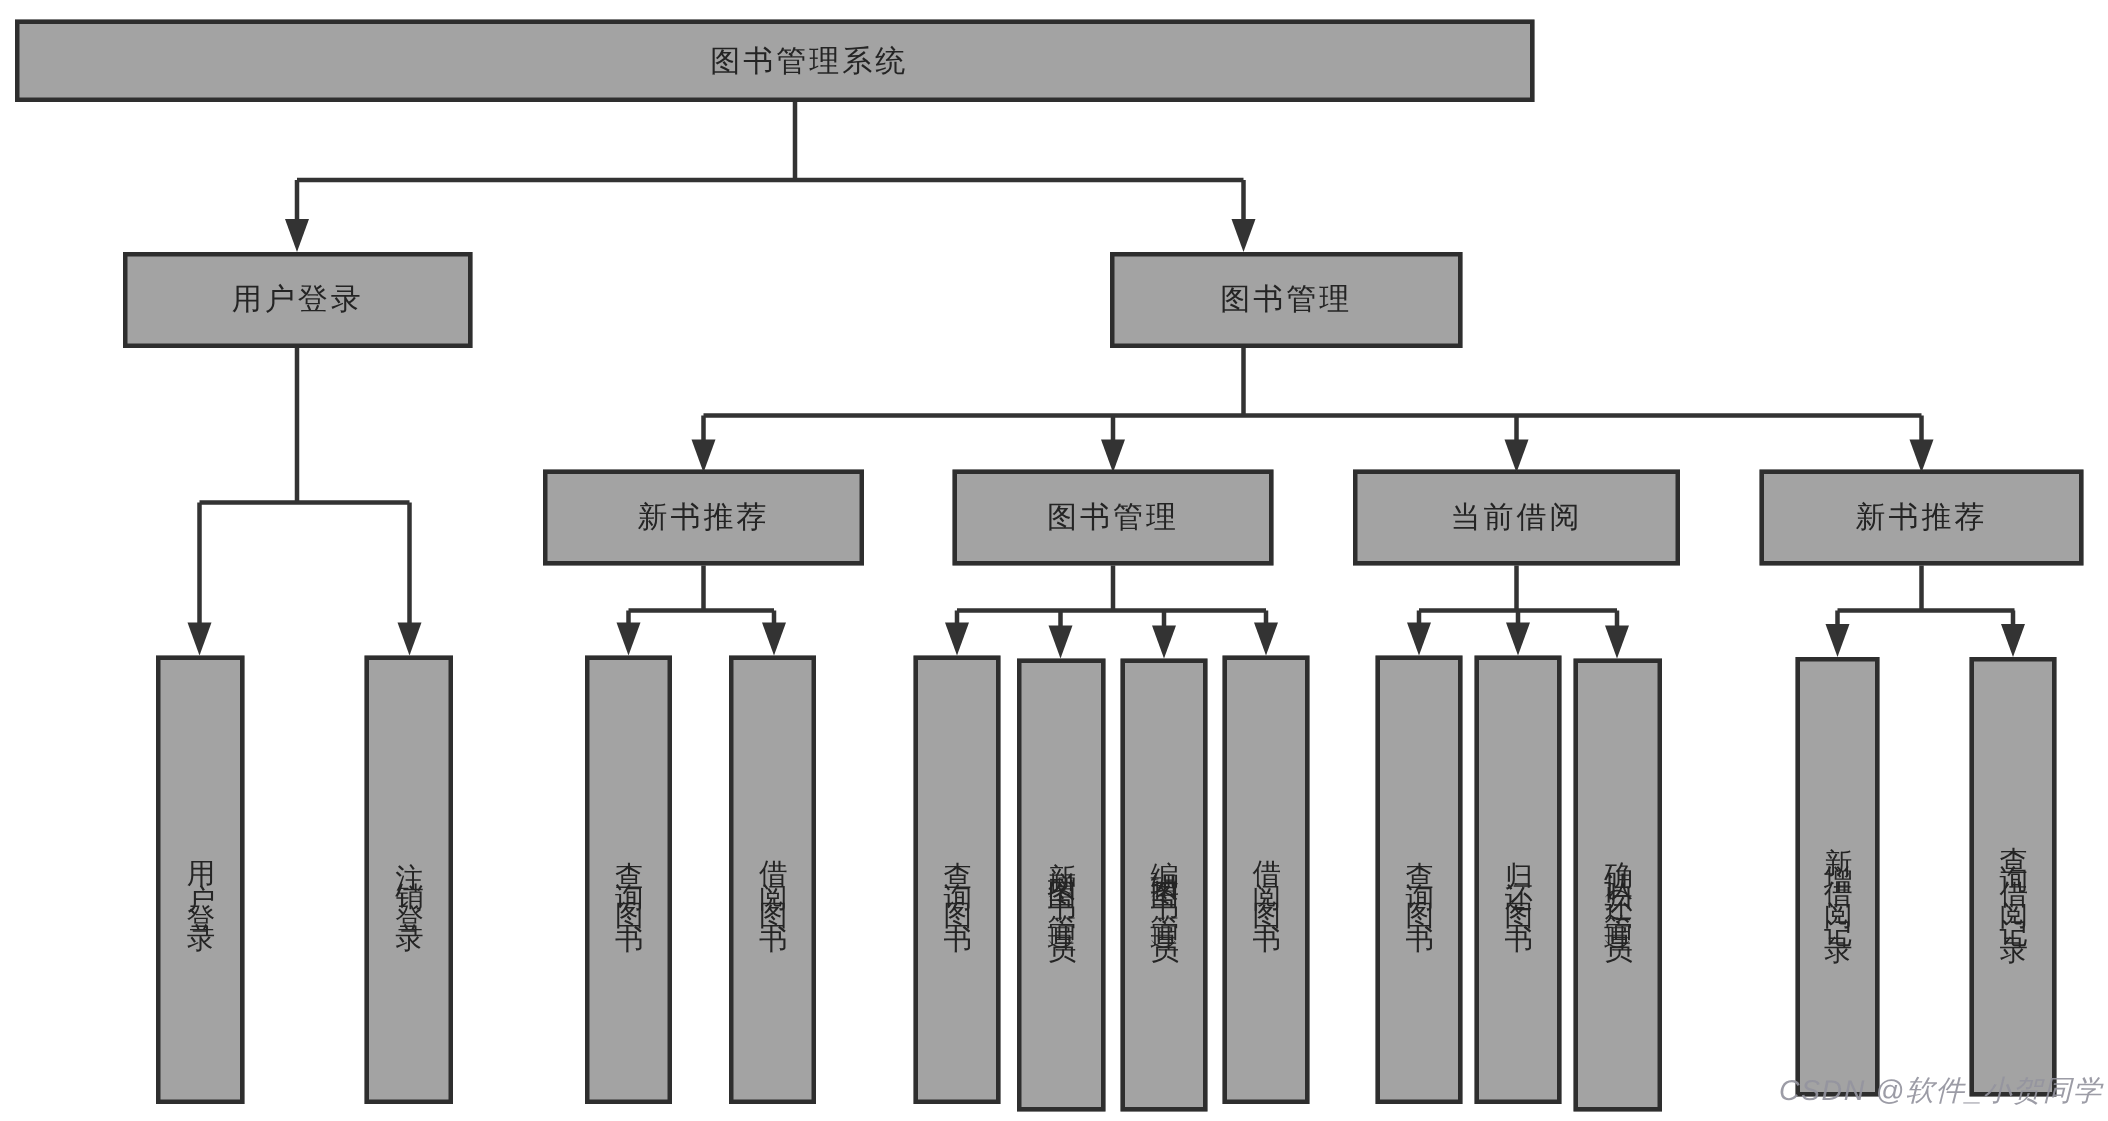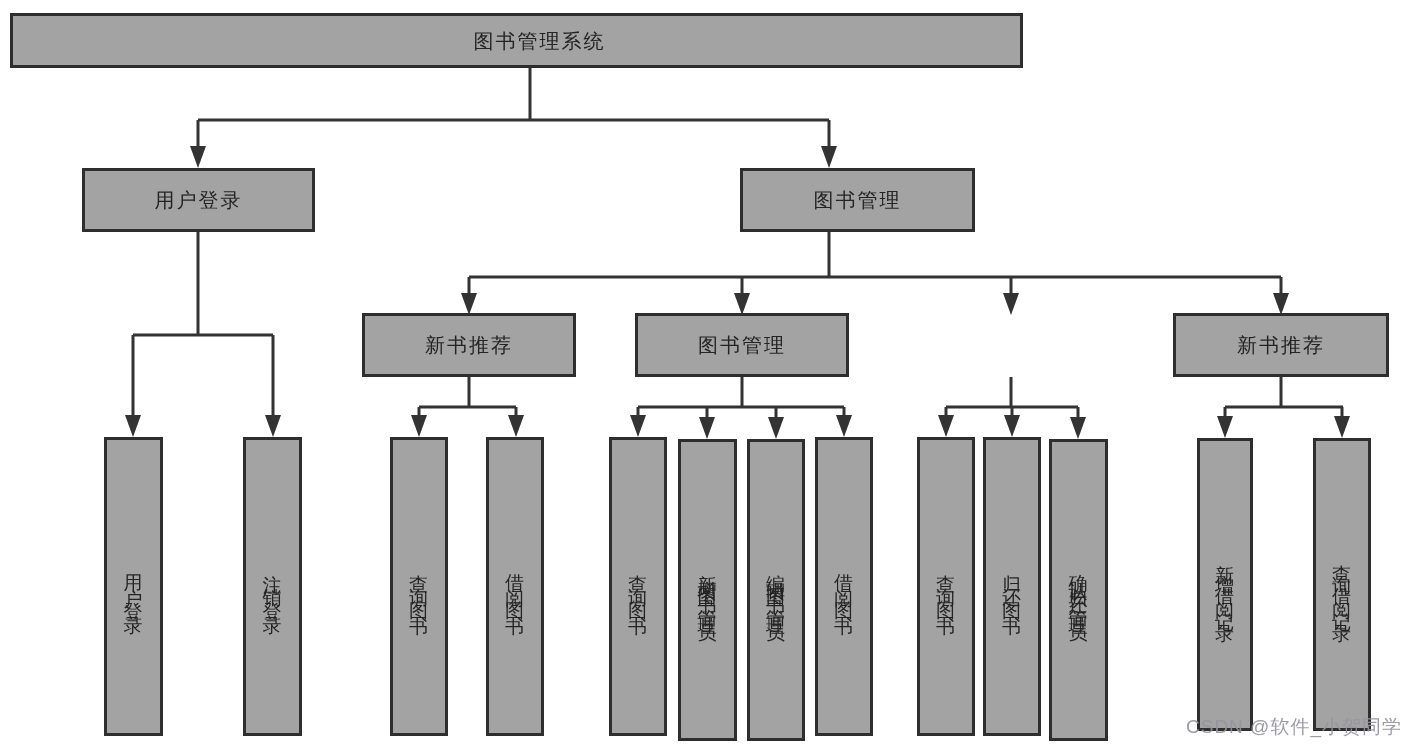--- a/index.html
+++ b/index.html
@@ -31,34 +31,36 @@
   svg.wires { position:absolute; left:0; top:0; pointer-events:none; }
 
   .watermark {
     position:absolute;
     left:1186px;
     top:714px;
     font-size:19px;
     color:rgba(148,148,158,0.92);
     white-space:nowrap;
     letter-spacing:1px;
+    font-style:italic;
   }
 </style>
 </head>
 <body>
 
 <div class="canvas">
 
   <div class="node h root-offset" style="left:10px; top:13px; width:1013px; height:55px">图书管理系统</div>
 
   <div class="node h" style="left:82px; top:168px; width:233px; height:64px">用户登录</div>
   <div class="node h" style="left:740px; top:168px; width:235px; height:64px">图书管理</div>
 
   <div class="node h" style="left:362px; top:313px; width:214px; height:64px">新书推荐</div>
   <div class="node h" style="left:635px; top:313px; width:214px; height:64px">图书管理</div>
+  <div class="node h" style="left:902px; top:313px; width:218px; height:64px">当前借阅</div>
   <div class="node h" style="left:1173px; top:313px; width:216px; height:64px">新书推荐</div>
 
   <div class="node v" style="left:104px; top:437px; width:59px; height:299px">用户登录</div>
   <div class="node v" style="left:243px; top:437px; width:59px; height:299px">注销登录</div>
 
   <div class="node v" style="left:390px; top:437px; width:58px; height:299px">查询图书</div>
   <div class="node v" style="left:486px; top:437px; width:58px; height:299px">借阅图书</div>
 
   <div class="node v" style="left:609px; top:437px; width:58px; height:299px">查询图书</div>
   <div class="node v vlong" style="left:678px; top:439px; width:59px; height:302px">新增图书（管理员）</div>

